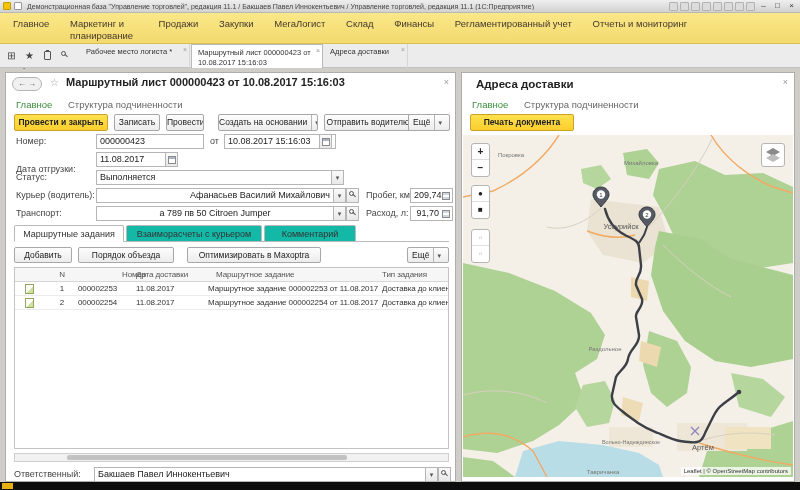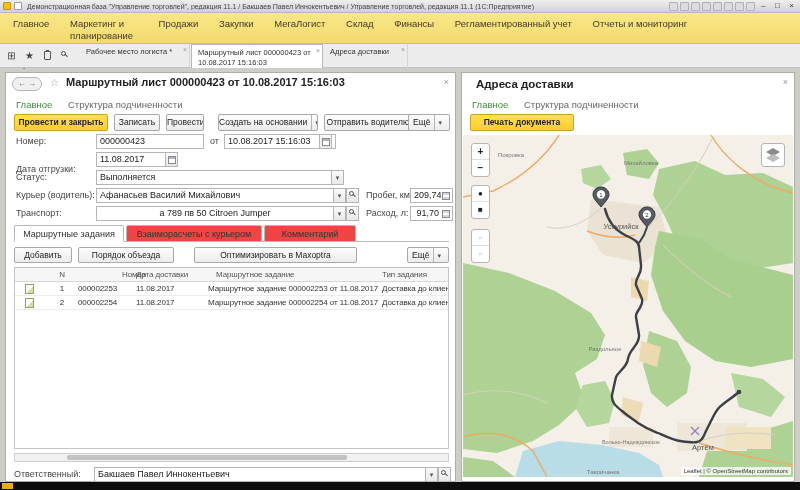--- a/index.html
+++ b/index.html
@@ -54,21 +54,21 @@
   .sbtn { position:absolute; width:13px; height:15px; background:linear-gradient(#fafafa,#e8e8e8);
     border:1px solid #b5b5b5; font-size:7px; color:#555; text-align:center; line-height:13px; cursor:pointer; }
   .ico-cal { position:absolute; left:2px; top:3px; width:8px; height:8px; border:1px solid #8a8a8a; background:linear-gradient(#aab6c4 30%,#fff 30%); }
   .ico-calc { position:absolute; right:2px; top:3px; width:8px; height:8px; border:1px solid #8a8a8a;
     background:repeating-linear-gradient(#cfd8e2 0 2px,#fff 2px 4px); }
   .ico-loupe { position:absolute; left:3px; top:3px; width:5px; height:5px; border:1.4px solid #555; border-radius:50%; }
   .ico-loupe::after { content:""; position:absolute; width:4px; height:1.4px; background:#555; transform:rotate(45deg); right:-3px; bottom:-1px; }
   .ico-clip { position:absolute; left:4px; top:3px; width:7px; height:9px; border:1px solid #555; border-radius:1px; }
   .ico-clip::before { content:""; position:absolute; top:-2px; left:1px; width:3px; height:2px; background:#555; }
 
-  .ftab { position:absolute; height:17px; border:1px solid #b9b9b9; background:#ef4444;
+  .ftab { position:absolute; height:17px; border:1px solid #b9b9b9; background:#14b8a6;
     font-size:9px; color:#333; text-align:center; line-height:16px; border-radius:2px 2px 0 0;
     white-space:nowrap; overflow:hidden; cursor:pointer; }
   .ftab.active { background:#fff; border-bottom-color:#fff; z-index:2; }
   .ftab-line { position:absolute; height:1px; background:#b9b9b9; }
 
   .grid { position:absolute; background:#fff; border:1px solid #c4c4c4; overflow:hidden; }
   .grow { position:absolute; left:0; width:520px; height:14px; font-size:8px; color:#333; }
   .grow.head { background:#f6f6f6; border-bottom:1px solid #d6d6d6; color:#555; }
   .grow:not(.head) { border-bottom:1px solid #ececec; }
   .gc { position:absolute; top:0; height:14px; line-height:14px; padding:0 3px; white-space:nowrap; overflow:hidden; letter-spacing:-0.1px; }
@@ -181,21 +181,21 @@
     <div class="inp" style="left:90px;top:79px;width:70px;">11.08.2017</div>
     <div class="sbtn" style="left:159px;top:79px;">
         <i class="ico-cal"></i>
       </div>
 
     <span class="fld-label" style="left:10px;top:99px;">Статус:</span>
     <div class="inp" style="left:90px;top:97px;width:236px;">Выполняется</div>
     <div class="sbtn" style="left:325px;top:97px;">▾</div>
 
     <span class="fld-label" style="left:10px;top:117px;">Курьер (водитель):</span>
-    <div class="inp" style="left:90px;top:115px;width:238px;">Афанасьев Василий Михайлович</div>
+    <div class="inp" style="left:90px;top:115px;width:238px;text-align:right;">Афанасьев Василий Михайлович</div>
     <div class="sbtn" style="left:327px;top:115px;">▾</div>
     <div class="sbtn" style="left:340px;top:115px;">
         <i class="ico-loupe" style="left:2px;top:2px;"></i>
       </div>
     <span class="fld-label" style="left:360px;top:117px;">Пробег, км:</span>
     <div class="inp num" style="left:404px;top:115px;width:43px;"><span>209,74</span><i class="ico-calc"></i></div>
 
     <span class="fld-label" style="left:10px;top:135px;">Транспорт:</span>
     <div class="inp" style="left:90px;top:133px;width:238px;text-align:center;">а 789 пв 50 Citroen Jumper</div>
     <div class="sbtn" style="left:327px;top:133px;">▾</div>
@@ -205,21 +205,21 @@
     <span class="fld-label" style="left:360px;top:135px;">Расход, л:</span>
     <div class="inp num" style="left:404px;top:133px;width:43px;"><span>91,70</span><i class="ico-calc"></i></div>
 
     <div class="ftab active" style="left:8px;top:152px;width:110px;">Маршрутные задания</div>
     <div class="ftab" style="left:120px;top:152px;width:136px;">Взаиморасчеты с курьером</div>
     <div class="ftab" style="left:258px;top:152px;width:92px;">Комментарий</div>
     <div class="ftab-line" style="left:8px;top:168px;width:435px;"></div>
 
     <div class="btn" style="left:8px;top:174px;width:58px;height:16px;">Добавить</div>
     <div class="btn" style="left:72px;top:174px;width:96px;height:16px;">Порядок объезда</div>
-    <div class="btn" style="left:188px;top:174px;width:163px;height:16px;">Оптимизировать в Maxoptra</div>
+    <div class="btn" style="left:181px;top:174px;width:134px;height:16px;">Оптимизировать в Maxoptra</div>
     <div class="btn" style="left:401px;top:174px;width:42px;height:16px;"><span>Ещё</span><span class="arr">▾</span></div>
 
     <div class="grid" style="left:8px;top:194px;width:435px;height:182px;">
       <div class="grow head" style="top:0;">
         <span class="gc" style="left:34px;width:26px;text-align:center;">N</span>
         <span class="gc" style="left:60px;width:58px;margin-left:44px;">Номер</span>
         <span class="gc" style="left:118px;width:72px;">Дата доставки</span>
         <span class="gc" style="left:190px;width:174px;margin-left:8px;">Маршрутное задание</span>
         <span class="gc" style="left:364px;width:120px;">Тип задания</span>
       </div>

